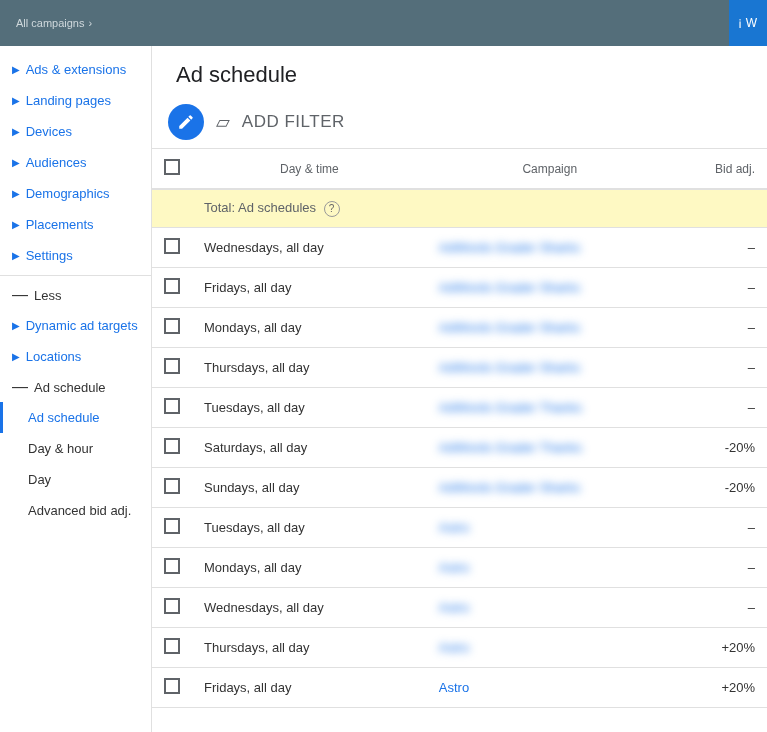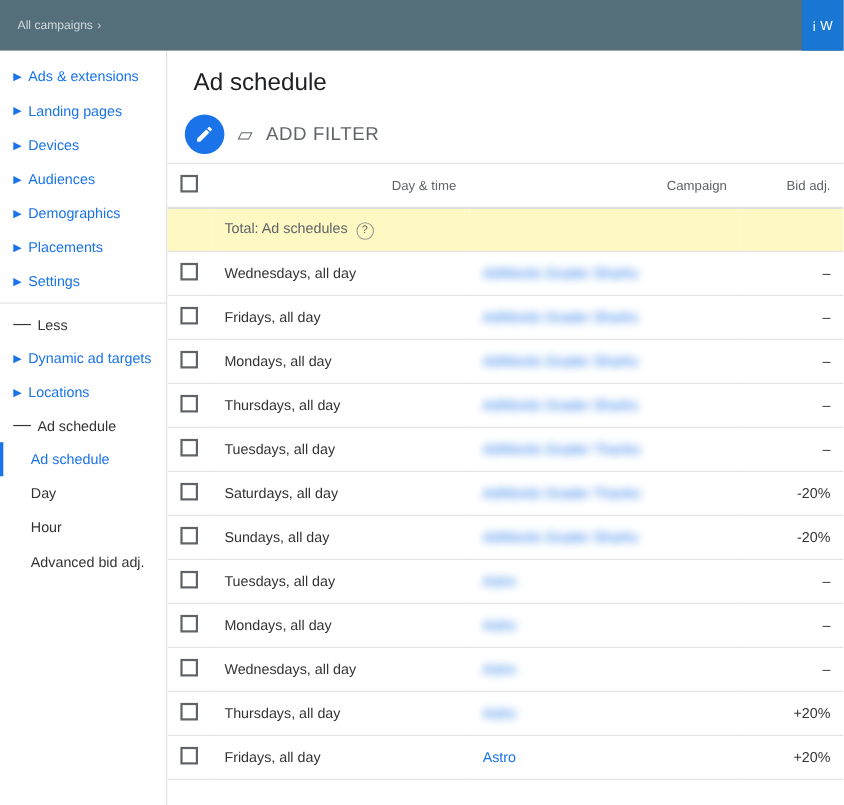--- a/index.html
+++ b/index.html
@@ -162,21 +162,21 @@
     }
     table {
       width: 100%;
       border-collapse: collapse;
     }
     thead tr {
       border-bottom: 2px solid #e0e0e0;
     }
     th {
       padding: 10px 12px;
-      text-align: right;
+      text-align: center;
       font-weight: 500;
       color: #5f6368;
       font-size: 12px;
       white-space: nowrap;
     }
     th.right { text-align: right; }
     td {
       padding: 10px 12px;
       border-bottom: 1px solid #e0e0e0;
       font-size: 13px;
@@ -279,24 +279,24 @@
       <span>Locations</span>
     </div>
     <div class="sidebar-section-header">
       <span class="dash">—</span>
       <span>Ad schedule</span>
     </div>
     <div class="sidebar-item sub active-sub">
       <span>Ad schedule</span>
     </div>
     <div class="sidebar-item sub">
+      <span>Day &amp; hour</span>
+    </div>
+    <div class="sidebar-item sub">
       <span>Day</span>
-    </div>
-    <div class="sidebar-item sub">
-      <span>Hour</span>
     </div>
     <div class="sidebar-item sub">
       <span>Advanced bid adj.</span>
     </div>
   </nav>
 
   <div class="content">
     <div class="page-header">
       <h1 class="page-title">Ad schedule</h1>
     </div>

